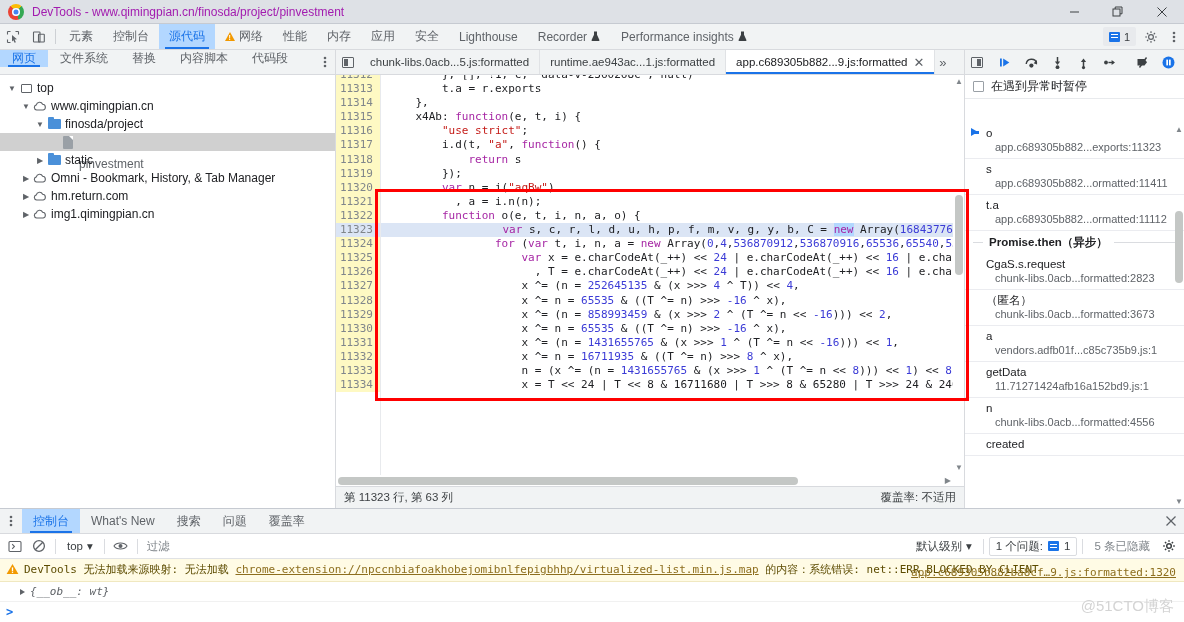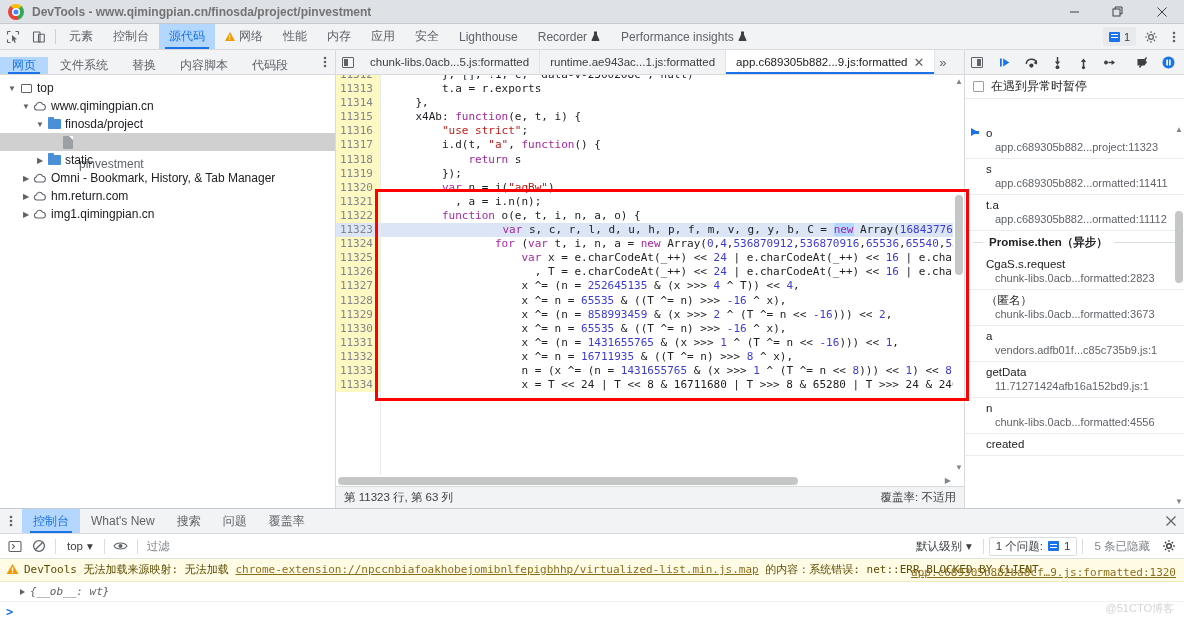--- a/index.html
+++ b/index.html
@@ -19,21 +19,21 @@
   .titlebar {
     height: 24px; flex: 0 0 24px;
     background: #dee1e6;
     display: flex; align-items: center;
     border-bottom: 1px solid #c6cad1;
   }
   .tb-logo { width: 16px; height: 16px; margin-left: 8px; margin-right: 8px; border-radius: 50%;
     background: conic-gradient(from 200deg, #ea4335 0deg 120deg, #fbbc05 120deg 200deg, #34a853 200deg 320deg, #ea4335 320deg 360deg);
     position: relative; flex: 0 0 16px; }
   .tb-logo::after { content:""; position:absolute; left:4px; top:4px; width:8px; height:8px; border-radius:50%; background:#4285f4; box-shadow: inset 0 0 0 1.5px #fff; }
-  .tb-title { font-size: 12px; color: #737373; white-space: nowrap; font-weight: bold; }
+  .tb-title { font-size: 12px; color: #a21caf; white-space: nowrap; }
   .tb-spacer { flex: 1 1 auto; }
   .wbtn { width: 44px; height: 24px; display: flex; align-items: center; justify-content: center; color: #3c4043; }
   .wbtn svg { display: block; }
 
   
   .maintabs {
     height: 26px; flex: 0 0 26px;
     background: #f1f3f4;
     display: flex; align-items: stretch;
     border-bottom: 1px solid #d8dade;
@@ -195,21 +195,21 @@
     font-family:"DejaVu Sans Mono","Liberation Mono",monospace; font-size:11px; color:#202124; border-bottom:1px solid #f1f1f1; }
   .tri-r { width:0;height:0;border-top:3.5px solid transparent;border-bottom:3.5px solid transparent;border-left:5px solid #5f6368; margin-right:5px; }
   .obj-prev { font-style:italic; color:#5f6368; }
   .prompt { display:flex; align-items:center; padding: 3px 6px; height:20px; }
   .prompt .car { color:#1a73e8; font-weight:bold; font-size:12px; font-family:"DejaVu Sans Mono",monospace; }
 
   
   .redbox { position:absolute; border:3px solid #ff0000; pointer-events:none; z-index:50; }
 
   
-  .wm { position:absolute; right:10px; bottom:6px; font-size:11px; color:#d4d4d4; z-index:60; }
+  .wm { position:absolute; right:10px; bottom:6px; font-size:15px; color:#d4d4d4; z-index:60; }
 </style>
 </head>
 <body>
 
 <div class="app">
 
   <div class="titlebar">
     <div class="tb-logo"></div>
     <div class="tb-title">DevTools - www.qimingpian.cn/finosda/project/pinvestment</div>
     <div class="tb-spacer"></div>
@@ -303,21 +303,21 @@
       <svg width="4" height="14" viewBox="0 0 4 14">
           <circle cx="2" cy="3" r="1.3" fill="#5f6368"></circle>
           <circle cx="2" cy="7" r="1.3" fill="#5f6368"></circle>
           <circle cx="2" cy="11" r="1.3" fill="#5f6368"></circle>
         </svg>
     </div>
   </div>
 
   <div class="subbar">
     <div class="sub-left">
-      <div id="sub-tabs-host" style="display:flex;align-items:flex-end;flex:1 1 auto;">
+      <div id="sub-tabs-host" style="display:flex;align-items:flex-start;flex:1 1 auto;">
           <div class="stab sel">
             <span>网页</span>
           </div>
           <div class="stab">
             <span>文件系统</span>
           </div>
           <div class="stab">
             <span>替换</span>
           </div>
           <div class="stab">
@@ -505,21 +505,21 @@
     <div class="dbgcol">
       <div class="dbg-check">
         <span class="cbox"></span>
         <span>在遇到异常时暂停</span>
       </div>
       <div class="stacklist">
         <div id="stack-host">
             <div class="srow active">
               <span class="arrow-mark"></span>
               <div class="fname">o</div>
-              <div class="floc">app.c689305b882...project:11323</div>
+              <div class="floc">app.c689305b882...exports:11323</div>
             </div>
             <div class="srow">
               <div class="fname">s</div>
               <div class="floc">app.c689305b882...ormatted:11411</div>
             </div>
             <div class="srow">
               <div class="fname">t.a</div>
               <div class="floc">app.c689305b882...ormatted:11112</div>
             </div>
             <div class="async-sep">

